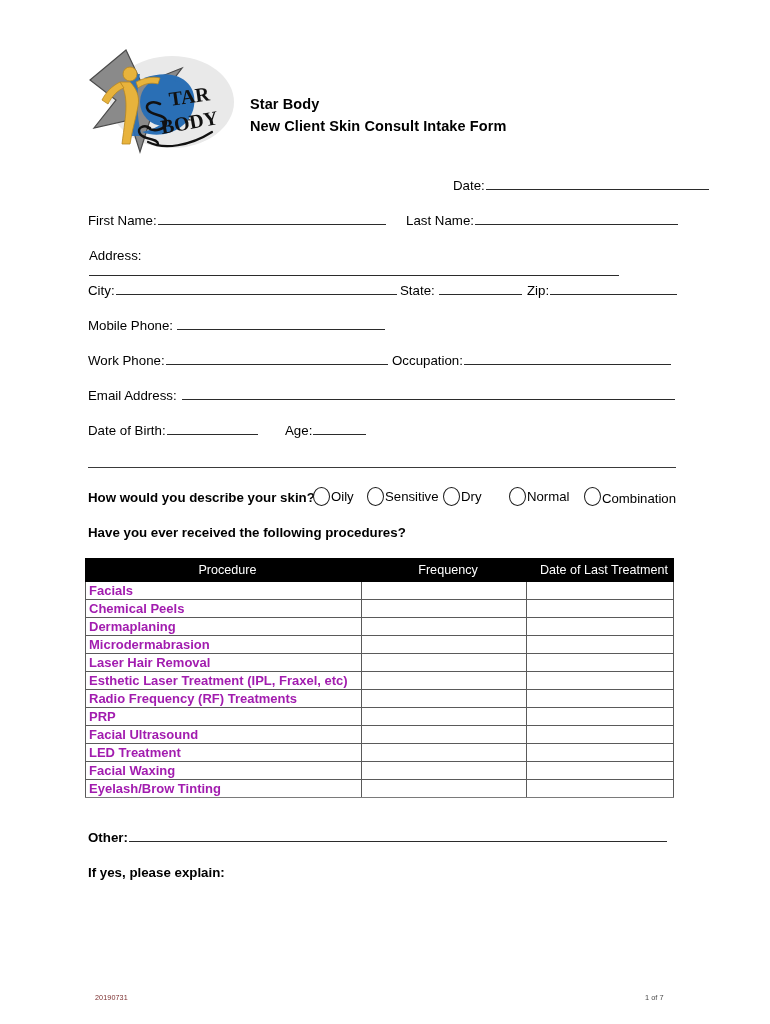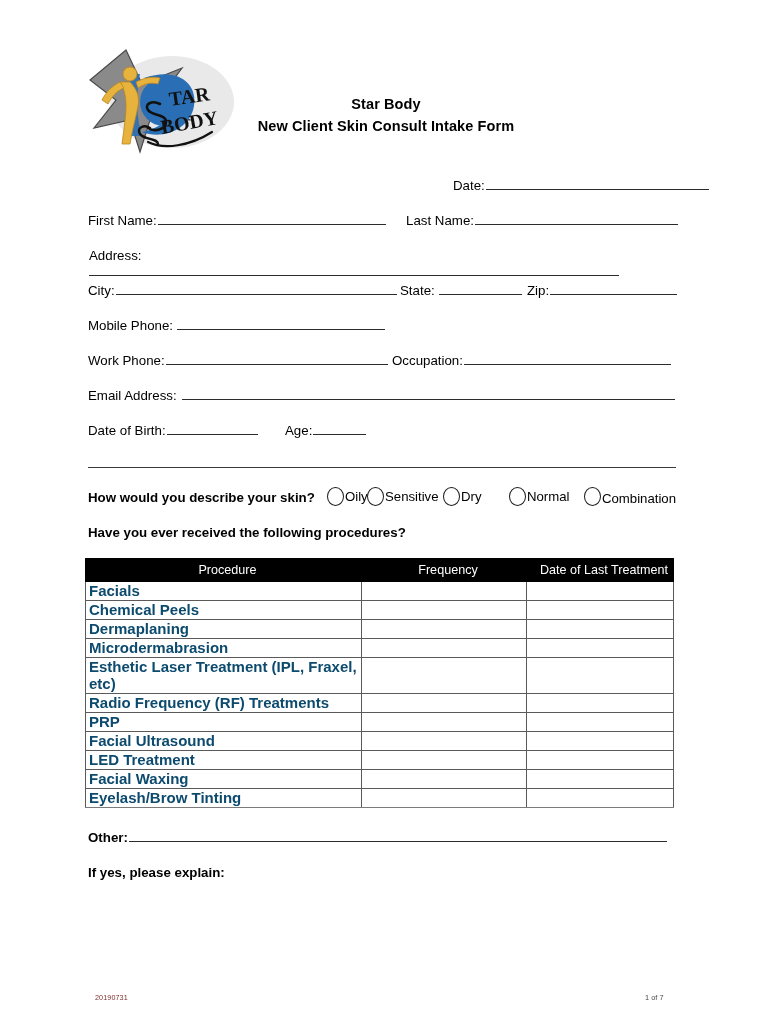--- a/index.html
+++ b/index.html
@@ -38,21 +38,20 @@
     width: 155px;
     height: 112px;
   }
   .logo svg { display: block; }
 
   .title-block {
     position: absolute;
     left: 250px;
     top: 93px;
     width: 272px;
-    text-align: center;
   }
   .title-line {
     font-size: 14.5px;
     font-weight: bold;
     line-height: 22px;
     letter-spacing: 0.1px;
     color: #000;
     white-space: nowrap;
   }
 
@@ -158,23 +157,23 @@
     font-weight: normal;
     text-align: center;
     padding: 2px 4px 3px 12px;
     height: 17px;
     border: 1px solid #000;
   }
   .proc-table td {
     border: 1px solid #5a5a5a;
     height: 16px;
     padding: 0px 0px 1px 3px;
-    font-size: 15px;
-    font-weight: bold;
-    color: #0c4a6e;
+    font-size: 13px;
+    font-weight: bold;
+    color: #a21caf;
     vertical-align: middle;
     background: #fff;
   }
   .proc-table td.blank { padding: 0; }
   .proc-table tr:last-child td { border-bottom: 1px solid #7a7a7a; }
 
   
   .other-row {
     position: absolute;
     left: 88px;
@@ -331,21 +330,21 @@
         <span class="rule" style="width:53px;"></span>
       </div>
     </div>
   </div>
 
   <div class="divider"></div>
 
   <div class="skinq">
     <div class="skinq-label">How would you describe your skin?</div>
 
-    <div class="opt" style="left:239px;text-align:center;">
+    <div class="opt" style="left:225px;text-align:center;">
       <span class="radio"></span>
       <span class="opt-lbl">Oily</span>
     </div>
 
     <div class="opt" style="left:279px;">
       <span class="radio"></span>
       <span class="opt-lbl">Sensitive</span>
     </div>
 
     <div class="opt" style="left:355px;">
@@ -394,20 +393,25 @@
           <td>Dermaplaning</td>
           <td class="blank"></td>
           <td class="blank"></td>
         </tr>
         <tr>
           <td>Microdermabrasion</td>
           <td class="blank"></td>
           <td class="blank"></td>
         </tr>
         <tr>
+          <td>Laser Hair Removal</td>
+          <td class="blank"></td>
+          <td class="blank"></td>
+        </tr>
+        <tr>
           <td>Esthetic Laser Treatment (IPL, Fraxel, etc)</td>
           <td class="blank"></td>
           <td class="blank"></td>
         </tr>
         <tr>
           <td>Radio Frequency (RF) Treatments</td>
           <td class="blank"></td>
           <td class="blank"></td>
         </tr>
         <tr>

